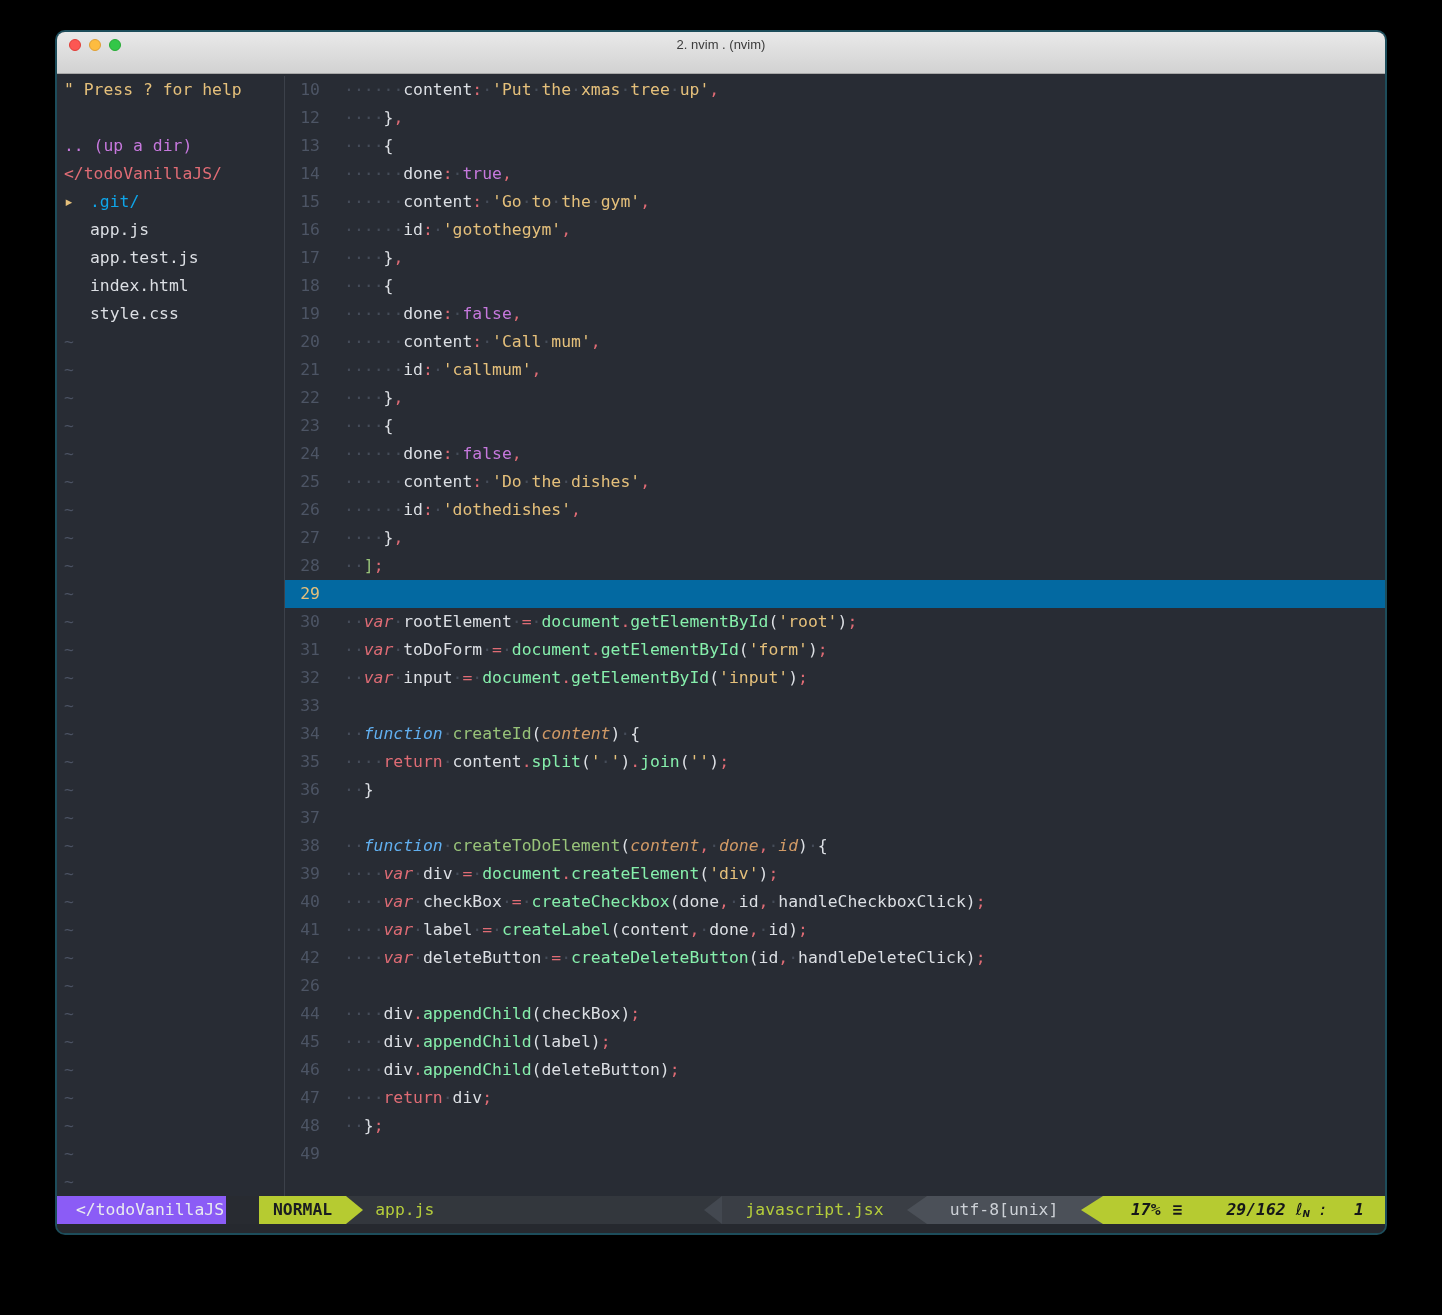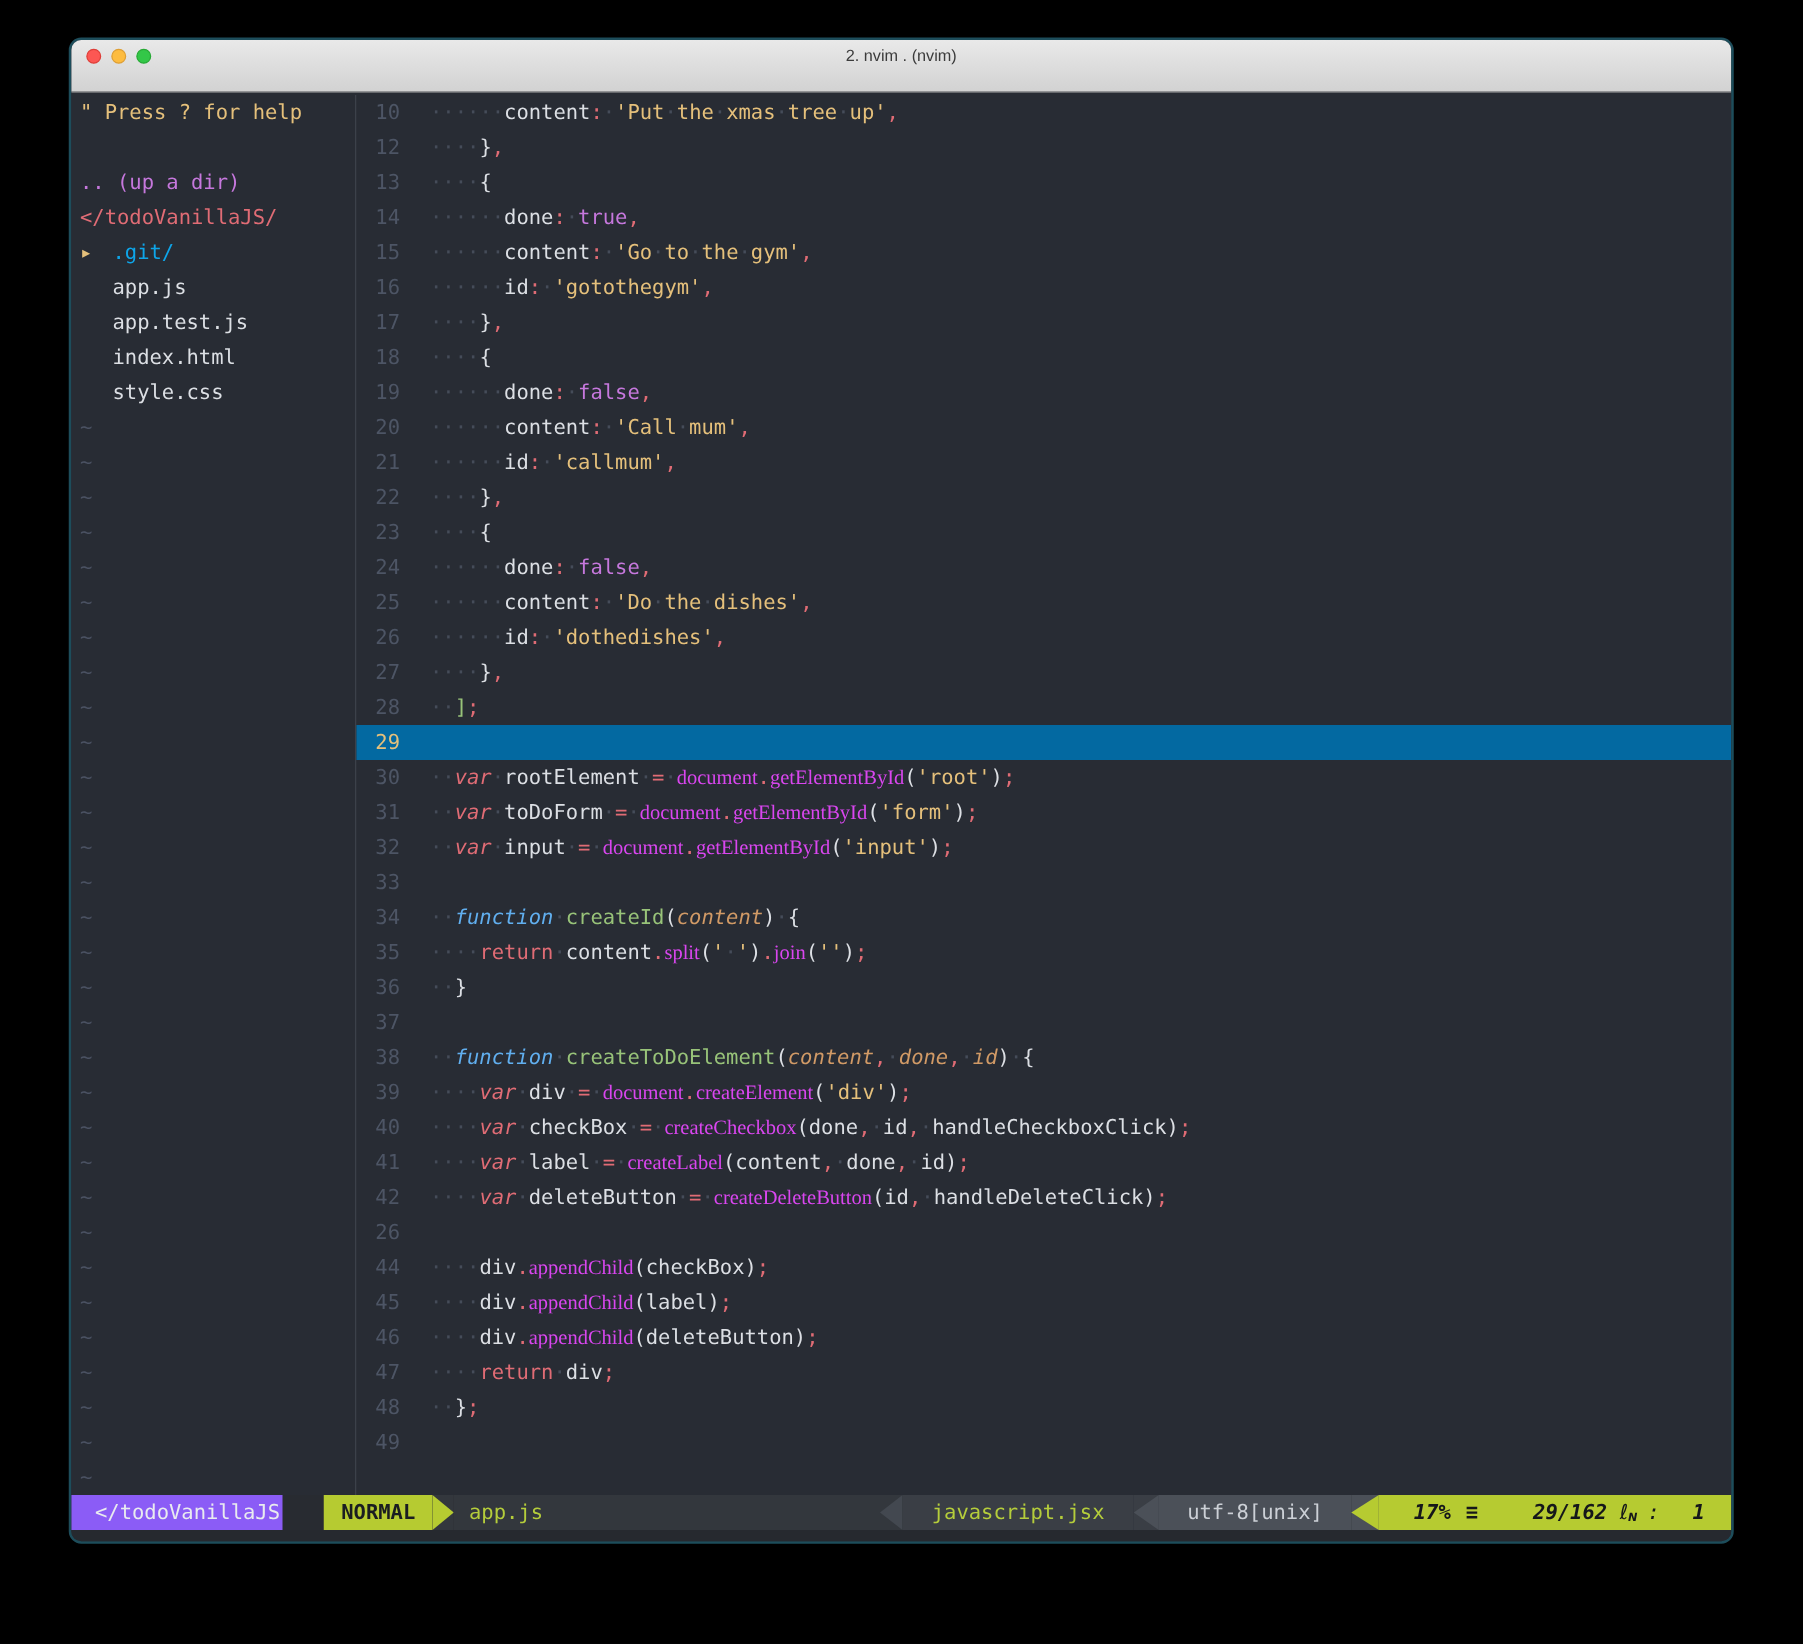--- a/index.html
+++ b/index.html
@@ -49,21 +49,21 @@
   .ltext { padding-left:11px; }
   .t-id    { color:#dcdfe4; }
   .t-op    { color:#e06c75; }
   .t-str   { color:#e5c07b; }
   .t-bool  { color:#c678dd; }
   .t-kw    { color:#e06c75; font-style:italic; }
   .t-ret   { color:#e06c75; }
   .t-kw2   { color:#61afef; font-style:italic; }
   .t-fn    { color:#98c379; }
   .t-param { color:#d19a66; font-style:italic; }
-  .t-call  { color:#d946ef;font-family:Liberation Serif, serif; }
+  .t-call  { color:#86efac; }
   .t-br    { color:#dcdfe4; }
   .dot     { color:#454c59; }
   
   .statusline { display:flex; height:28px; line-height:28px; font-size:16.4px; background:#282b31; white-space:pre; }
   .sl-left { width:169px; background:#8b5cf6; color:#e9ebef; padding-left:19px; flex:none; }
   .sl-gap  { width:20px; flex:none; }
   .sl-main { flex:1; display:flex; }
   .seg-mode { background:#b6cb31; color:#1a1d21; font-weight:bold; padding:0 14px; margin-left:13px; }
   .arr-r { width:0; height:0; border-top:14px solid transparent; border-bottom:14px solid transparent; border-left:17px solid #b6cb31; background:#33373d; }
   .seg-file { flex:1; background:#33373d; color:#b5cd3b; padding-left:12px; }

